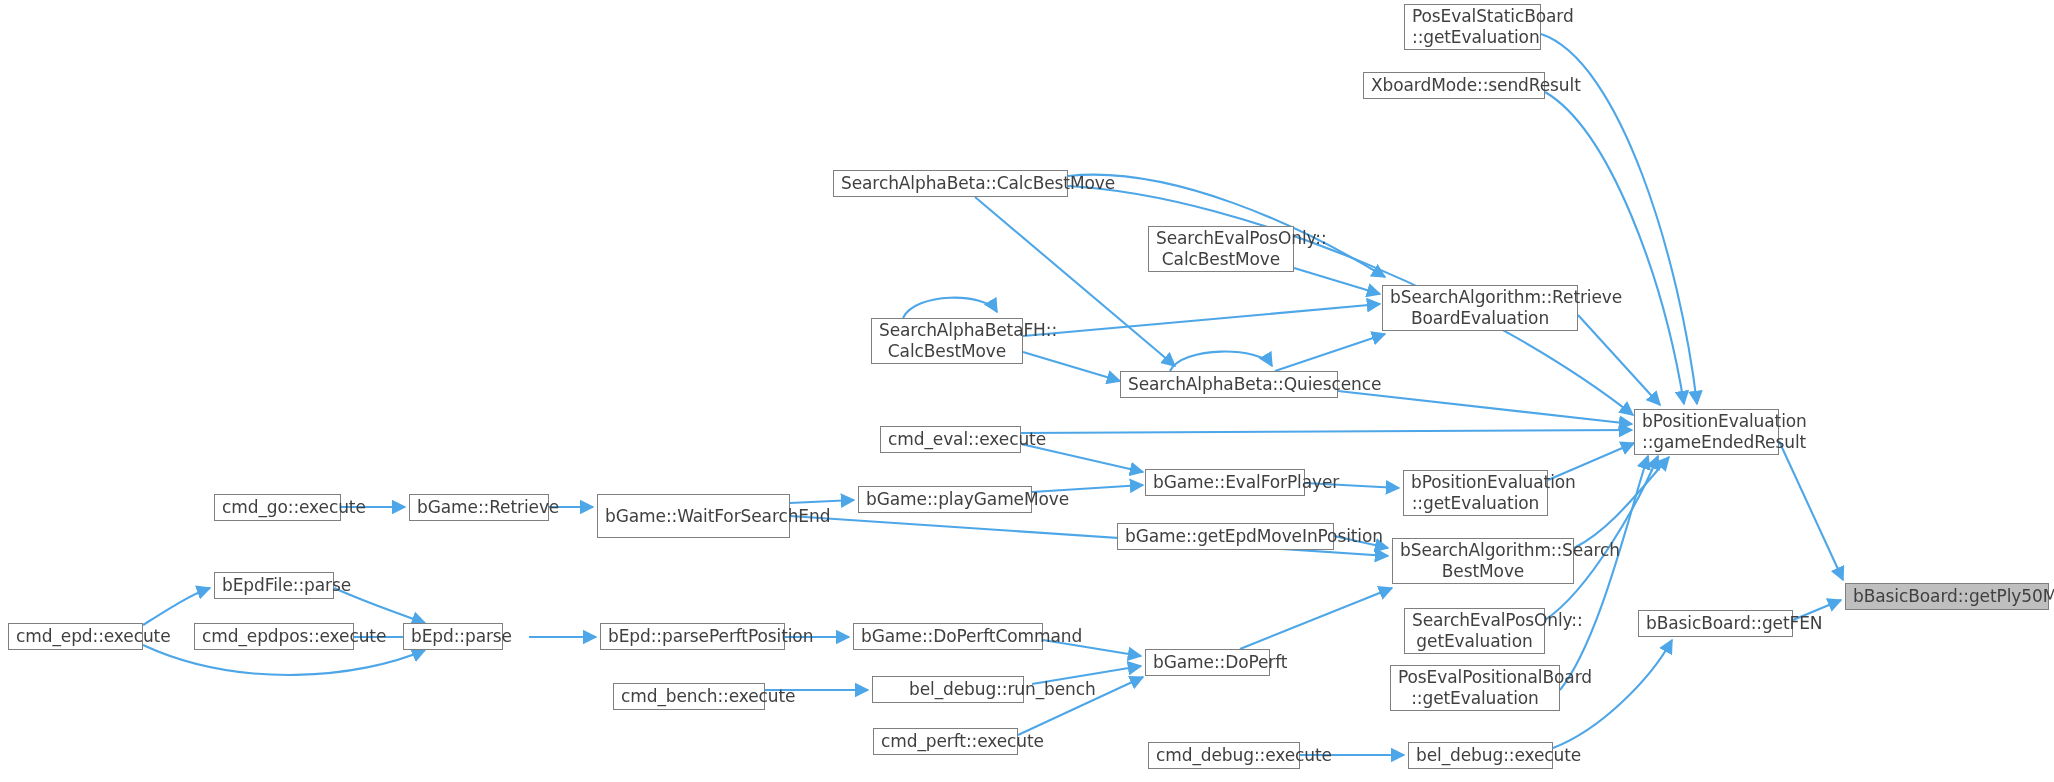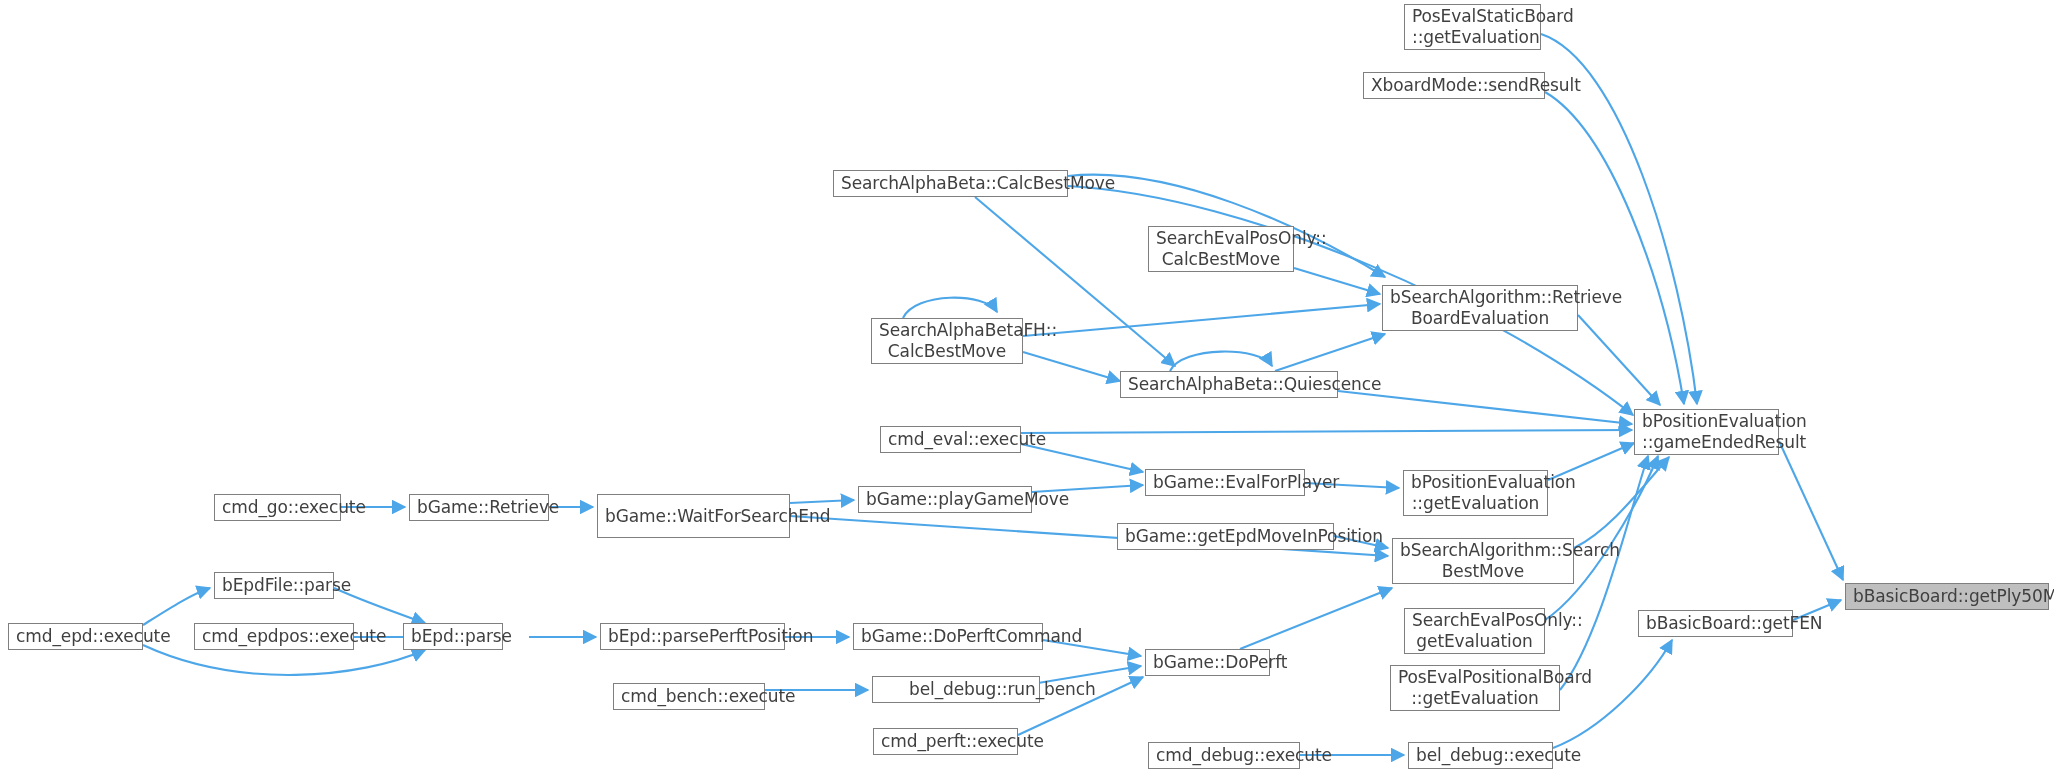--- a/index.html
+++ b/index.html
@@ -136,21 +136,21 @@
       <div class="node" style="left: 8px; top: 623px; width: 135px; height: 27px;"><span class="node-label">cmd_epd::execute</span></div>
       <div class="node" style="left: 194px; top: 623px; width: 160px; height: 27px;"><span class="node-label">cmd_epdpos::execute</span></div>
       <div class="node" style="left: 403px; top: 623px; width: 100px; height: 27px;"><span class="node-label">bEpd::parse</span></div>
       <div class="node" style="left: 600px; top: 623px; width: 185px; height: 27px;"><span class="node-label">bEpd::parsePerftPosition</span></div>
       <div class="node" style="left: 853px; top: 623px; width: 190px; height: 27px;"><span class="node-label">bGame::DoPerftCommand</span></div>
       <div class="node" style="left: 1404px; top: 608px; width: 141px; height: 46px;"><span class="node-label">SearchEvalPosOnly::
 getEvaluation</span></div>
       <div class="node" style="left: 1638px; top: 610px; width: 155px; height: 27px;"><span class="node-label">bBasicBoard::getFEN</span></div>
       <div class="node" style="left: 1145px; top: 649px; width: 125px; height: 27px;"><span class="node-label">bGame::DoPerft</span></div>
       <div class="node" style="left: 613px; top: 676px; width: 152px; height: 27px; margin-top: 7px;"><span class="node-label">cmd_bench::execute</span></div>
-      <div class="node" style="left: 872px; top: 676px; width: 168px; height: 27px; padding-left: 36px;"><span class="node-label">bel_debug::run_bench</span></div>
+      <div class="node" style="left: 872px; top: 676px; width: 152px; height: 27px; padding-left: 36px;"><span class="node-label">bel_debug::run_bench</span></div>
       <div class="node" style="left: 1390px; top: 665px; width: 170px; height: 46px;"><span class="node-label">PosEvalPositionalBoard
 ::getEvaluation</span></div>
       <div class="node" style="left: 873px; top: 728px; width: 145px; height: 27px;"><span class="node-label">cmd_perft::execute</span></div>
       <div class="node" style="left: 1148px; top: 742px; width: 152px; height: 27px;"><span class="node-label">cmd_debug::execute</span></div>
       <div class="node" style="left: 1408px; top: 742px; width: 145px; height: 27px;"><span class="node-label">bel_debug::execute</span></div>
     </div>
 
 </div>
 
 </body></html>

